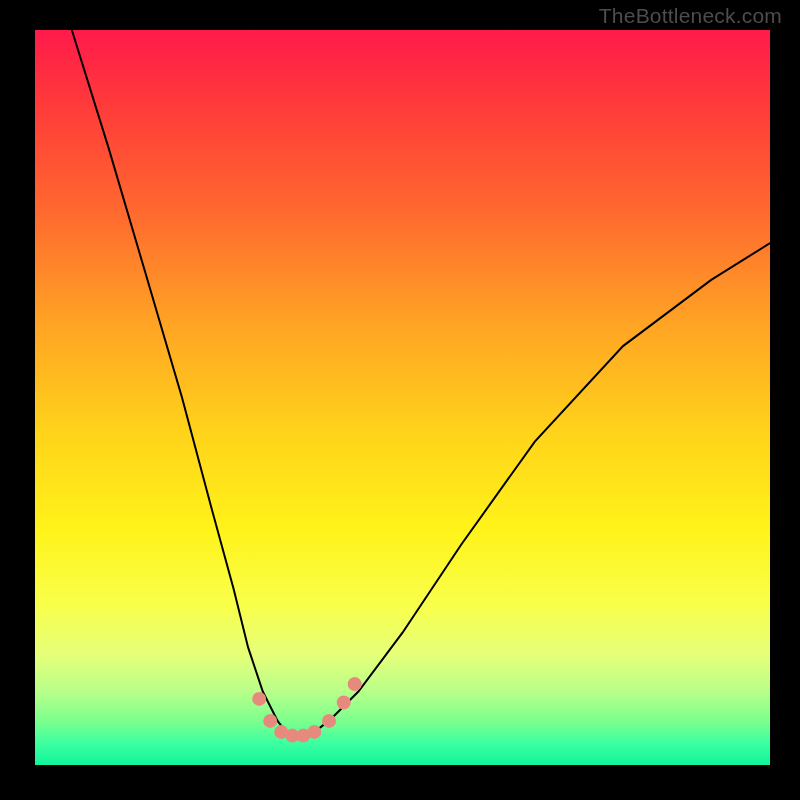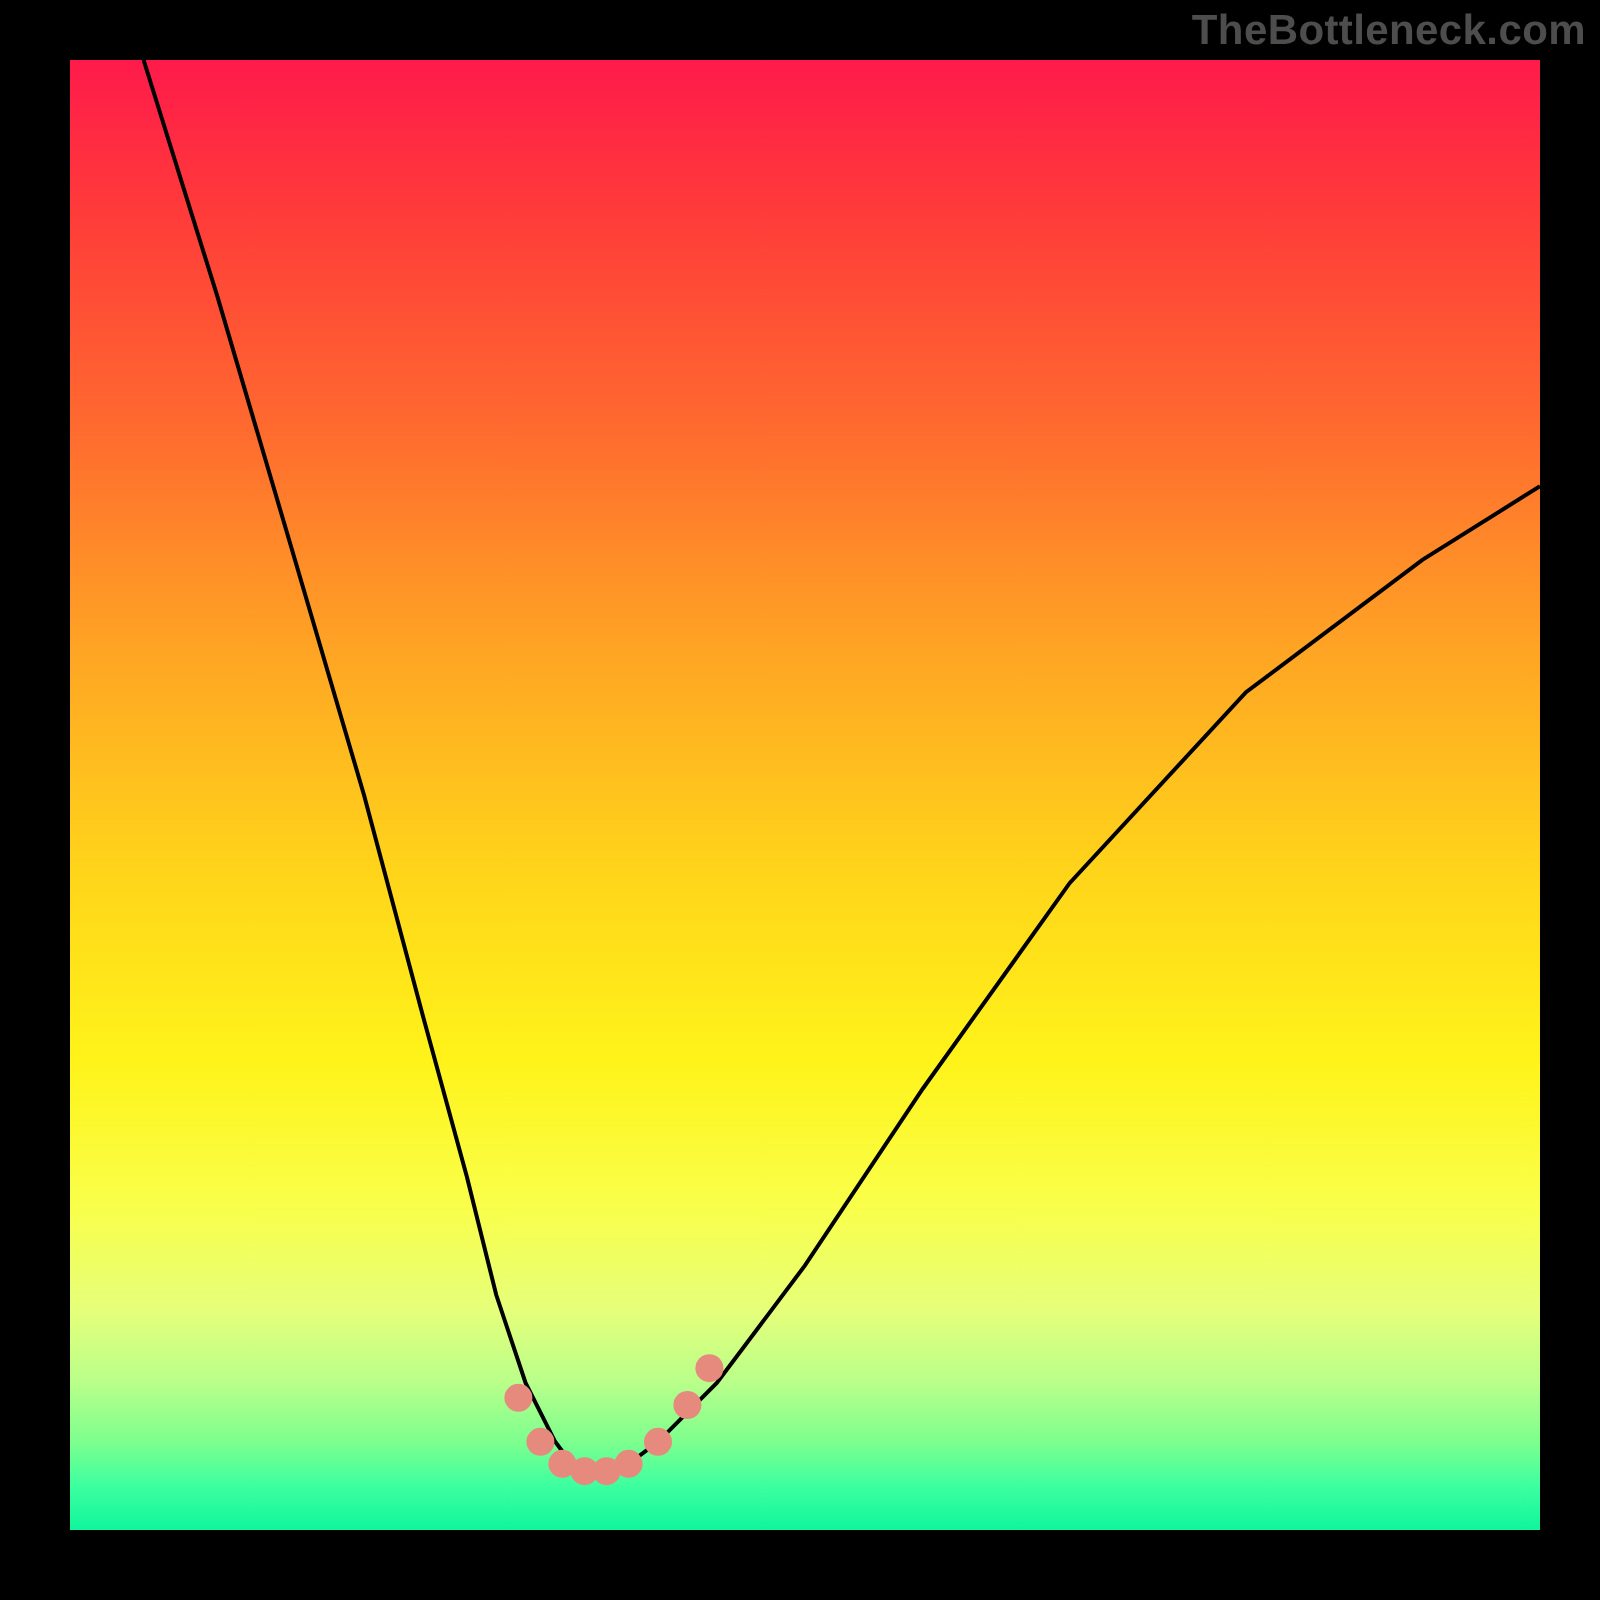--- a/index.html
+++ b/index.html
@@ -42,24 +42,24 @@
   svg.curve {
     position: absolute;
     left: 0;
     top: 0;
     width: 735px;
     height: 735px;
   }
   .watermark {
     position: absolute;
     top: 4px;
-    right: 7px;
+    right: 18px;
     color: #4d4d4d;
     font-size: 21px;
-    font-weight: 700;
+    font-weight: 400;
     letter-spacing: 0.2px;
     user-select: none;
   }
 </style>
 </head>
 <body>
 
 <div class="stage">
 
   <div class="watermark">TheBottleneck.com</div>

